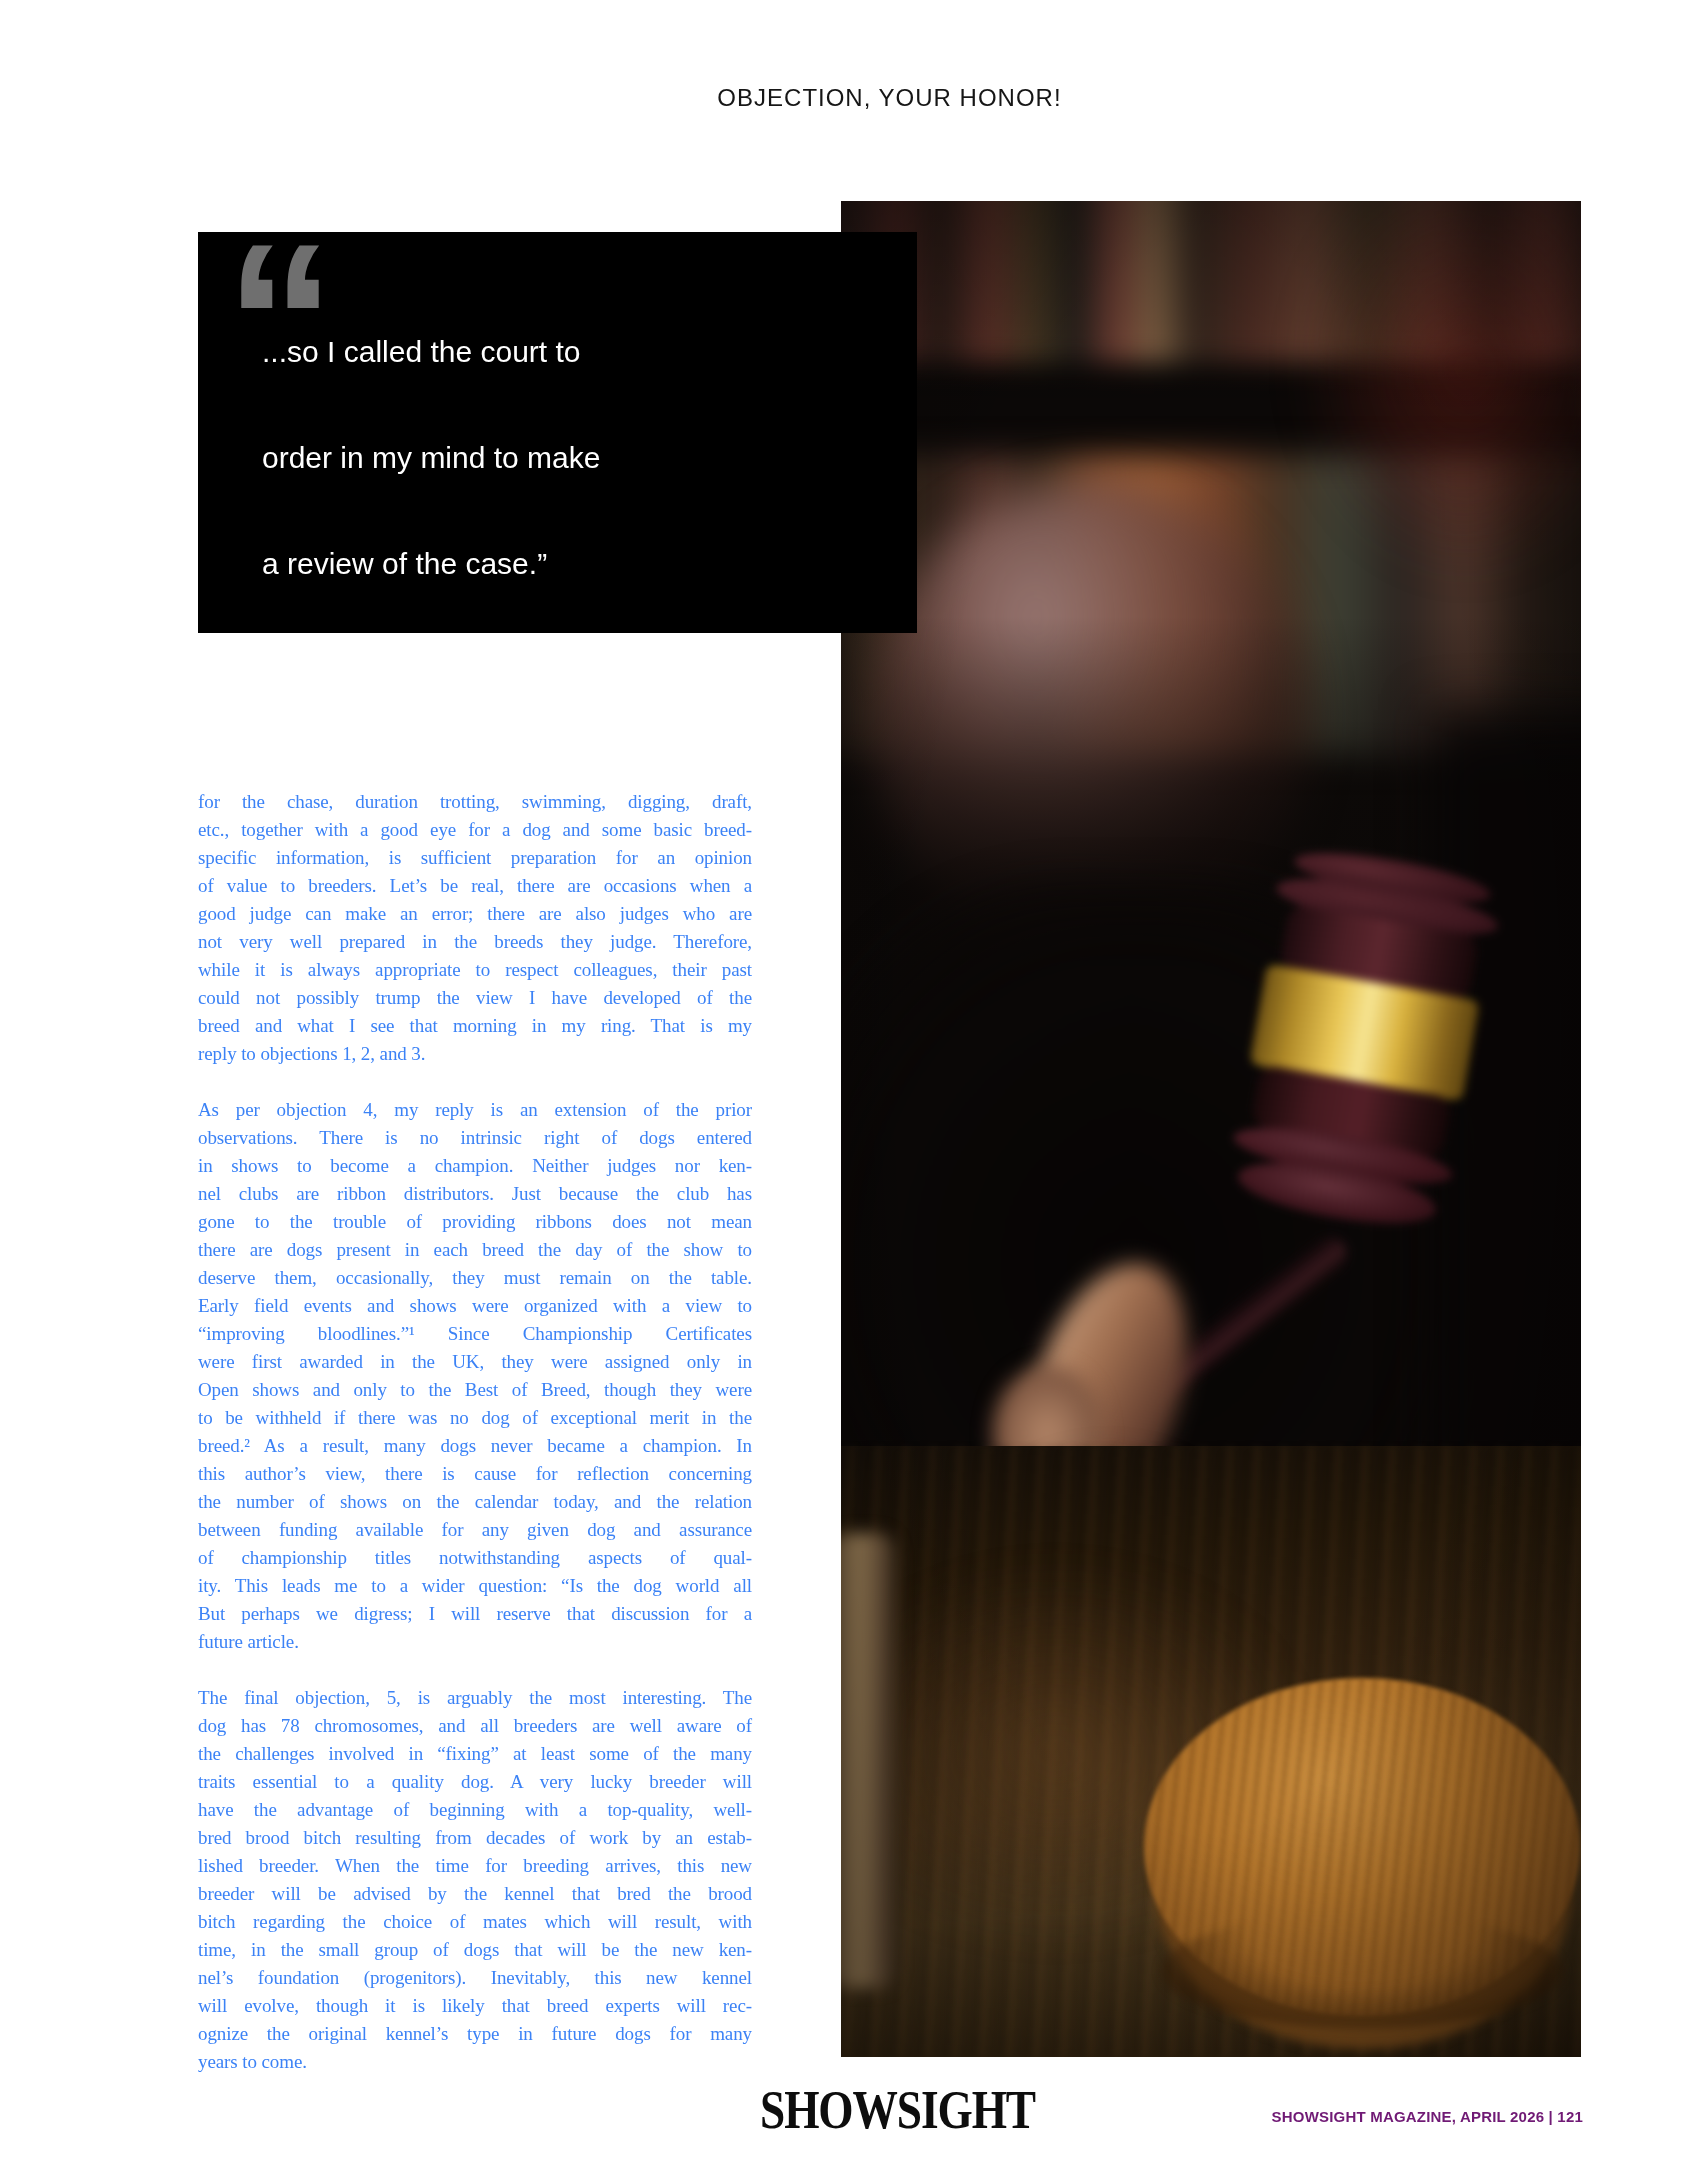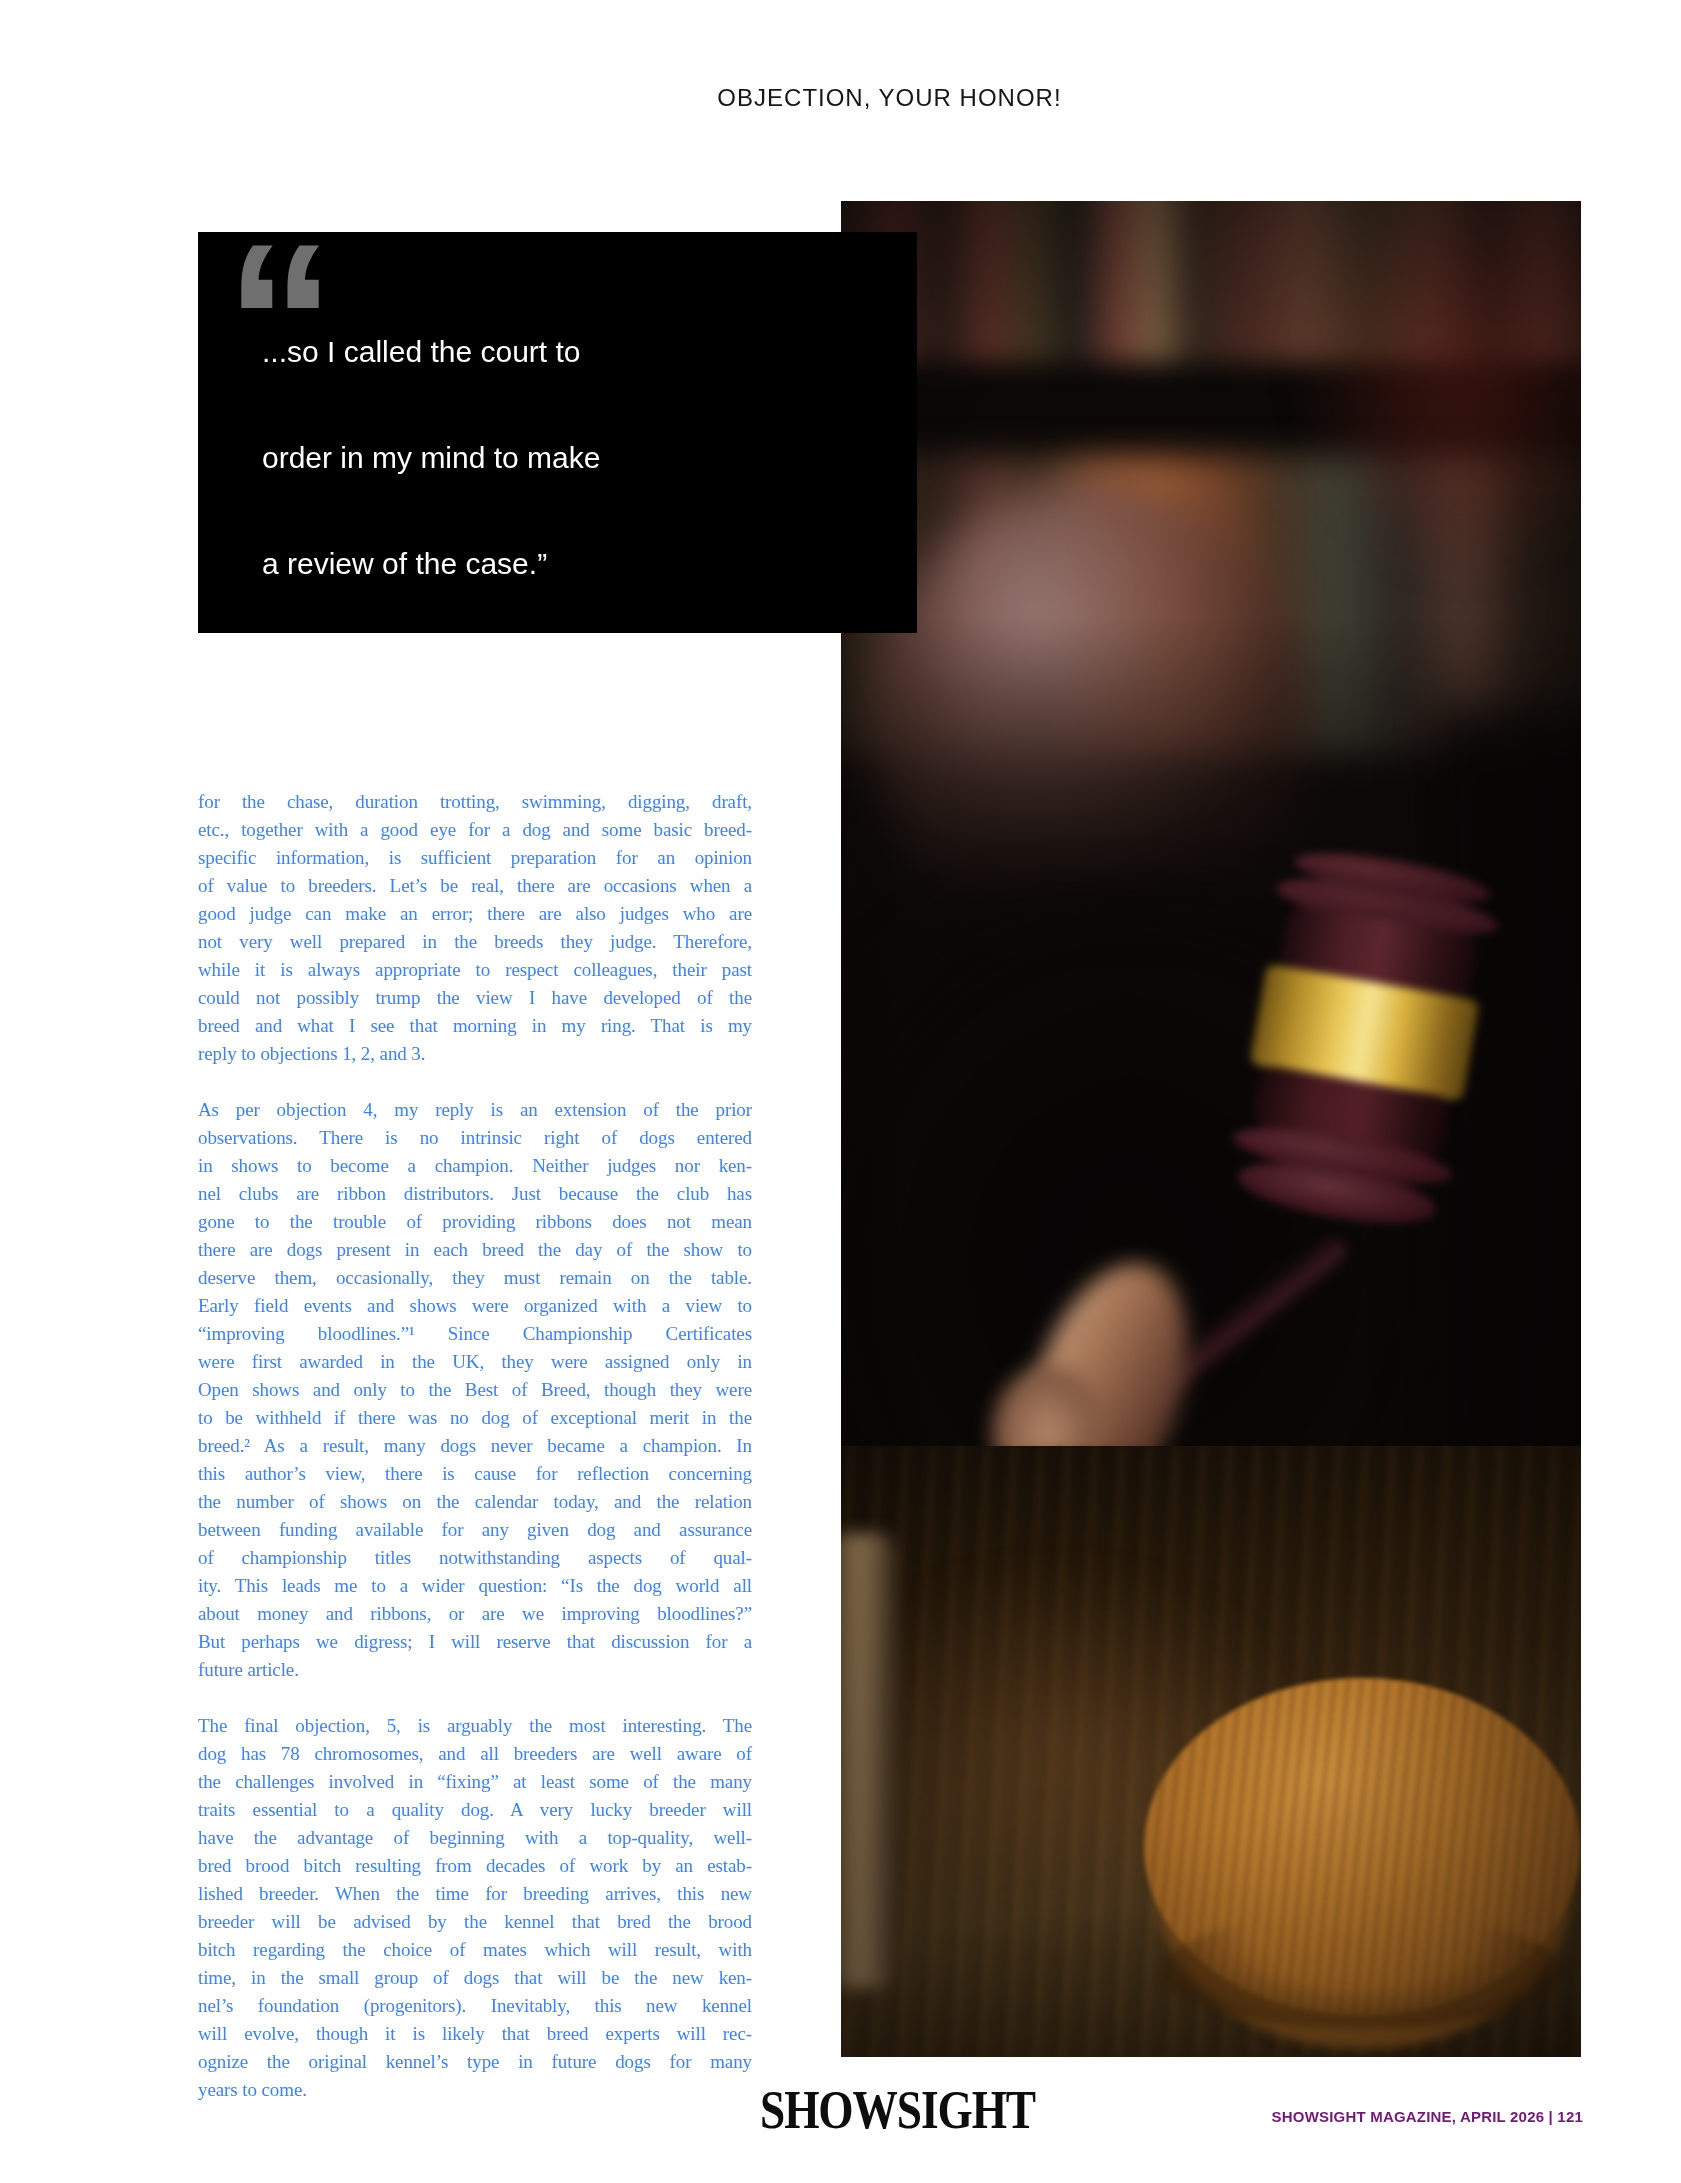--- a/index.html
+++ b/index.html
@@ -247,21 +247,20 @@
         <div class="bodyline">“improving bloodlines.”¹ Since Championship Certificates</div>
         <div class="bodyline">were first awarded in the UK, they were assigned only in</div>
         <div class="bodyline">Open shows and only to the Best of Breed, though they were</div>
         <div class="bodyline">to be withheld if there was no dog of exceptional merit in the</div>
         <div class="bodyline">breed.² As a result, many dogs never became a champion. In</div>
         <div class="bodyline">this author’s view, there is cause for reflection concerning</div>
         <div class="bodyline">the number of shows on the calendar today, and the relation</div>
         <div class="bodyline">between funding available for any given dog and assurance</div>
         <div class="bodyline">of championship titles notwithstanding aspects of qual-</div>
         <div class="bodyline">ity. This leads me to a wider question: “Is the dog world all</div>
-        <div class="bodyline">about money and ribbons, or are we improving bloodlines?”</div>
         <div class="bodyline">But perhaps we digress; I will reserve that discussion for a</div>
         <div class="bodyline last">future article.</div>
       </div>
     <div class="para">
         <div class="bodyline">The final objection, 5, is arguably the most interesting. The</div>
         <div class="bodyline">dog has 78 chromosomes, and all breeders are well aware of</div>
         <div class="bodyline">the challenges involved in “fixing” at least some of the many</div>
         <div class="bodyline">traits essential to a quality dog. A very lucky breeder will</div>
         <div class="bodyline">have the advantage of beginning with a top-quality, well-</div>
         <div class="bodyline">bred brood bitch resulting from decades of work by an estab-</div>

